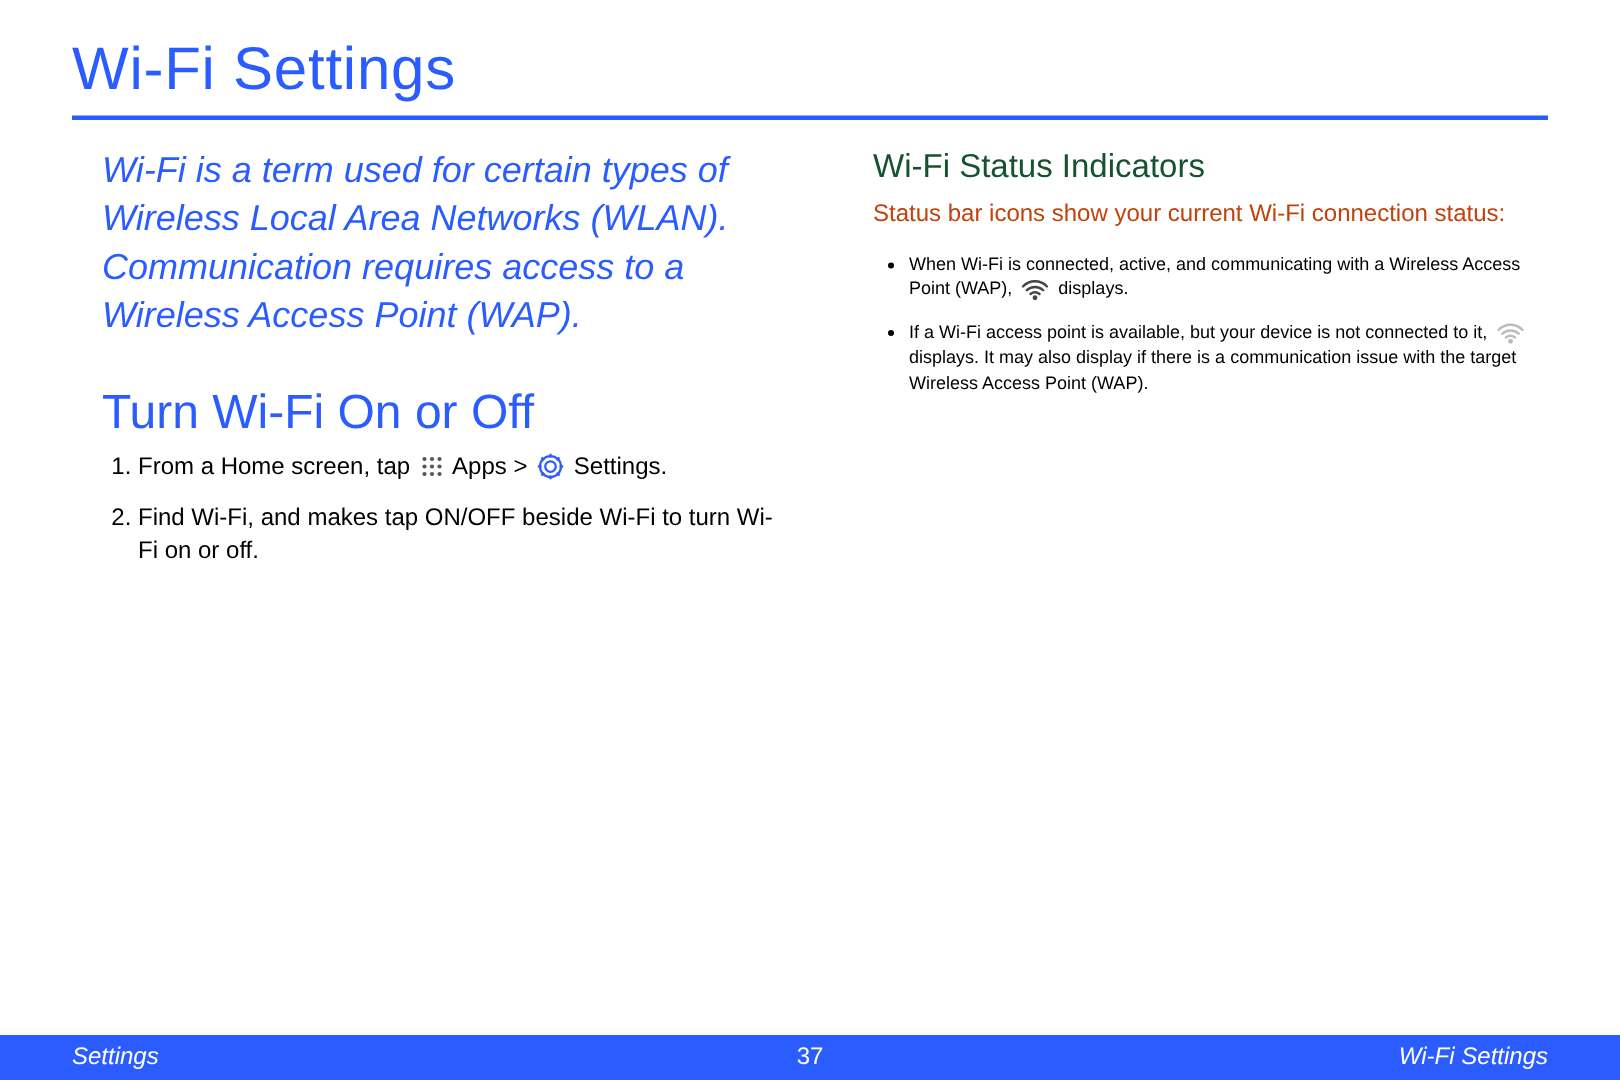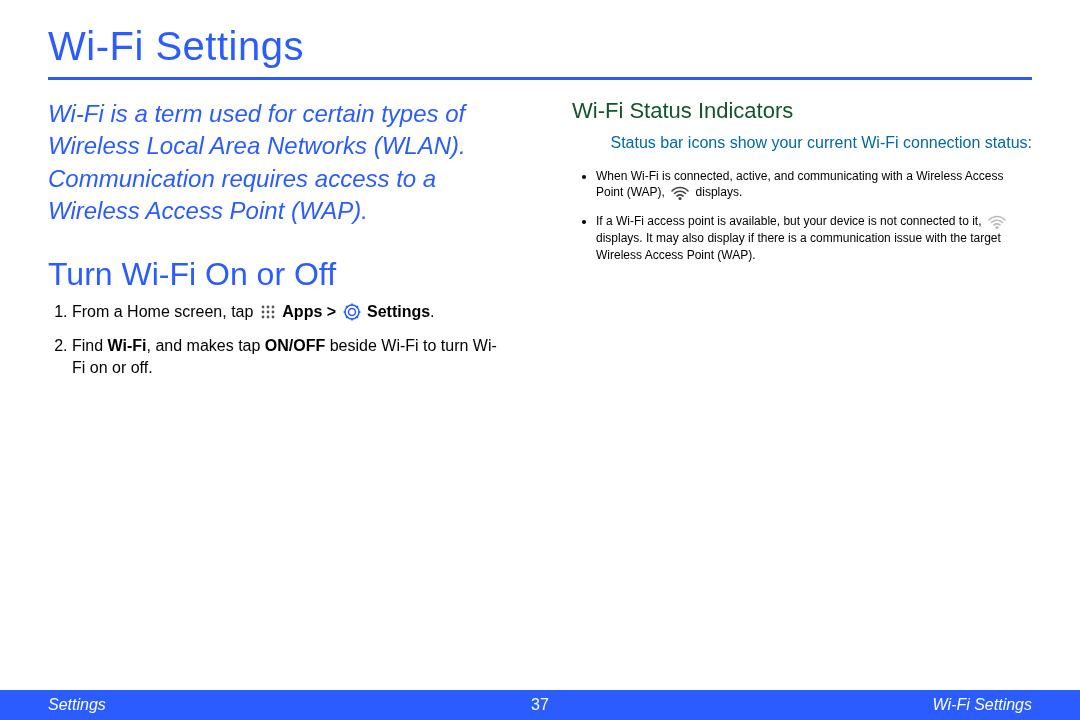--- a/index.html
+++ b/index.html
@@ -1,29 +1,29 @@
 <!DOCTYPE html>
 <html><head>
 <meta charset="utf-8">
 <style>
   * { box-sizing: border-box; margin: 0; padding: 0; }
   html, body { width: 1080px; height: 720px; font-family: Arial, Helvetica, sans-serif; background: #fff; position: relative; }
   .page { padding: 24px 48px 40px 48px; }
   .title { color: #2a5cff; font-size: 40px; font-weight: 400; letter-spacing: 0.5px; padding-bottom: 8px; border-bottom: 3px solid #2a5cff; margin-bottom: 18px; }
-  .columns { display: flex; gap: 64px; }
+  .columns { display: flex; gap: 64px; margin-left: 20px; }
   .col { flex: 1; }
   .intro { color: #2a5cff; font-style: italic; font-size: 24px; line-height: 1.35; font-weight: 400; margin-bottom: 28px; }
   .h2 { color: #2a5cff; font-size: 32px; font-weight: 400; margin-bottom: 8px; }
   .h3 { color: #14532d; font-size: 22px; font-weight: 400; margin-bottom: 8px; }
-  .body { font-size: 16px; line-height: 1.35; color: #0369a1; margin-bottom: 14px; text-align: right; }
+  .body { font-size: 16px; line-height: 1.35; color: #c2410c; margin-bottom: 14px; }
   ol.steps { list-style: decimal; padding-left: 24px; }
   ol.steps li { font-size: 16px; line-height: 1.4; margin-bottom: 12px; }
   ul.bullets { list-style: disc; padding-left: 24px; }
   ul.bullets li { font-size: 12px; line-height: 1.4; margin-bottom: 12px; }
-  .b { font-weight: bold; }
+  .b { font-weight: normal; }
   .icon { display: inline-flex; vertical-align: middle; margin: 0 2px; }
   .icon svg { display: block; }
   .footer { position: absolute; bottom: 0; left: 0; right: 0; height: 30px; background: #2a5cff; color: #fff; display: flex; align-items: center; justify-content: space-between; padding: 0 48px; font-size: 16px; }
   .footer .fl, .footer .fr { font-style: italic; }
   .footer .fc { position: absolute; left: 50%; transform: translateX(-50%); font-style: normal; }
 </style>
 </head>
 <body>
 
 <div class="page">

